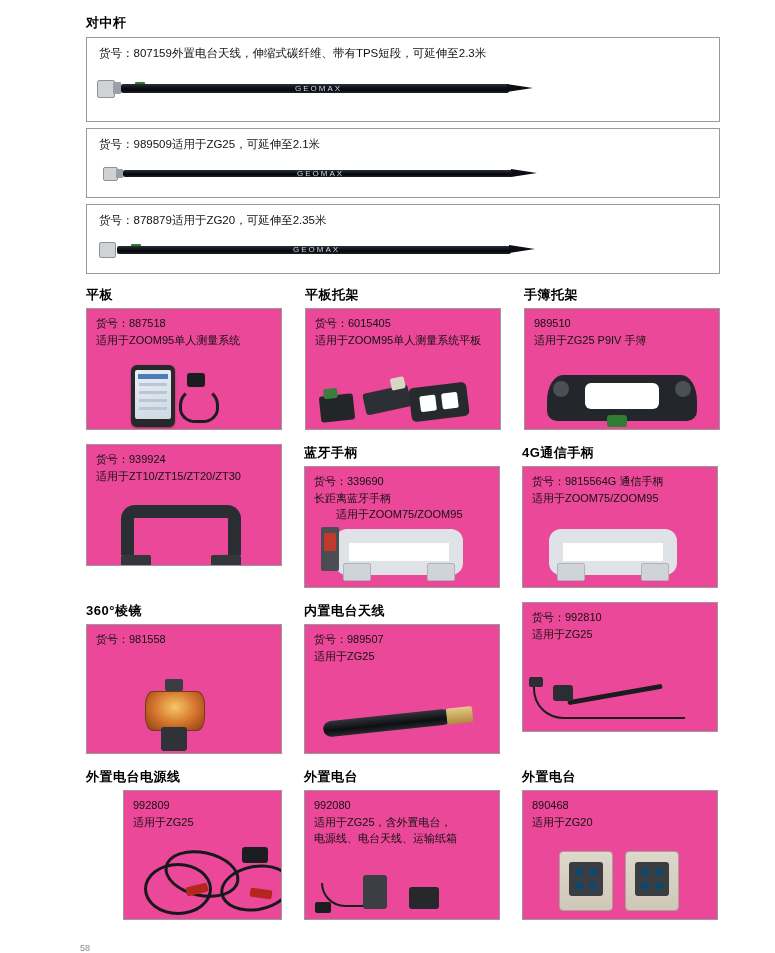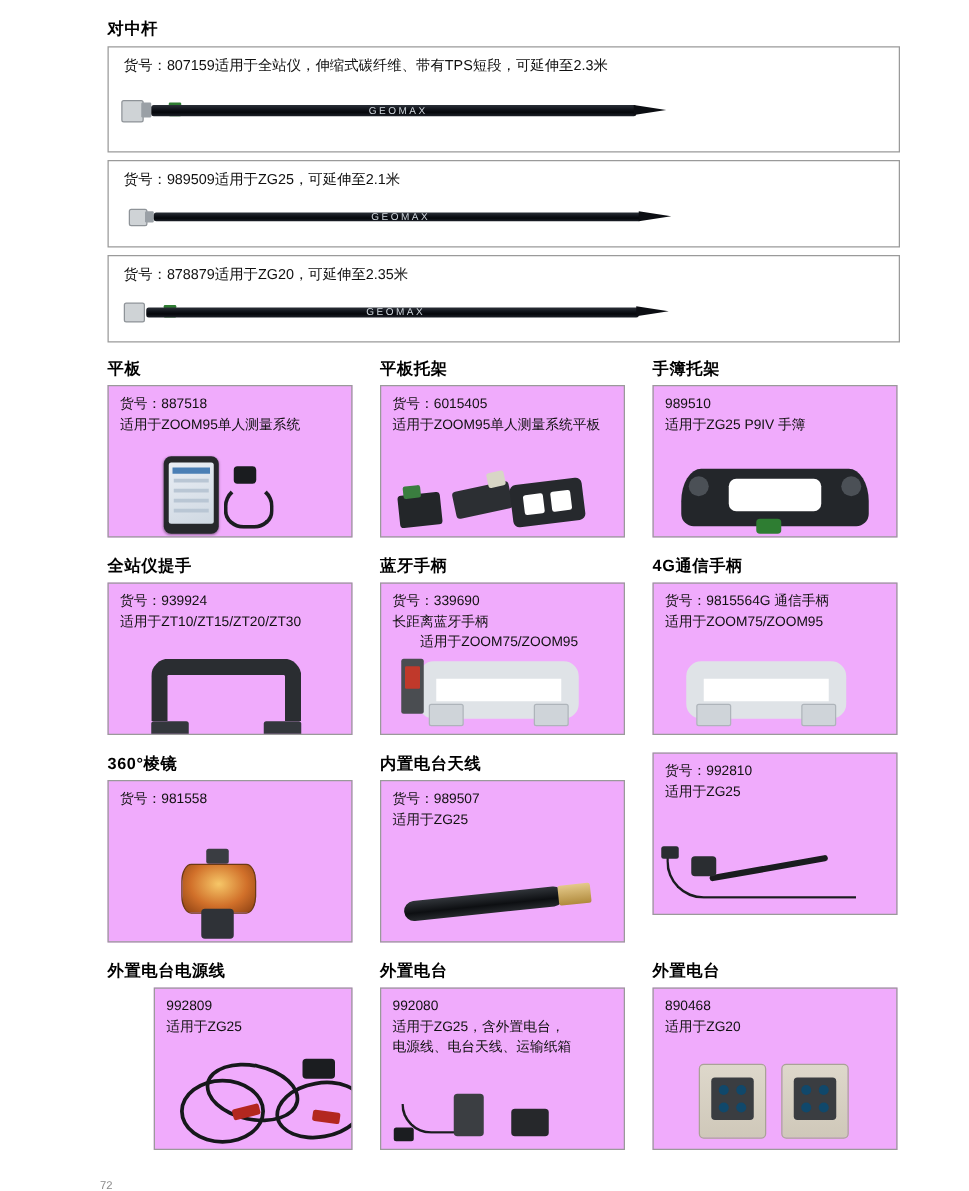--- a/index.html
+++ b/index.html
@@ -98,21 +98,21 @@
     margin-top: 4px;
   }
   .cell {
     width: 196px;
   }
   .cell .section-title {
     margin-bottom: 4px;
   }
   .card {
     border: 1px solid #9a9a9a;
-    background: #f0abfc;
+    background: #ec4899;
     height: 120px;
     position: relative;
     overflow: hidden;
   }
   .card .caption {
     font-size: 11px;
     line-height: 1.5;
     padding: 6px 8px 0 9px;
     color: #111;
     position: relative;
@@ -467,21 +467,21 @@
 </head>
 <body>
 
 <div class="page">
   <div class="content">
 
     <div class="section-title">对中杆</div>
 
     <div class="wide-card" style="height:83px;">
       <div class="caption">
-        <span class="sku">货号：807159</span><span>适用于全站仪，伸缩式碳纤维、带有TPS短段，可延伸至2.3米</span>
+        <span class="sku">货号：807159</span><span>外置电台天线，伸缩式碳纤维、带有TPS短段，可延伸至2.3米</span>
       </div>
       <div class="pole-art">
         <div class="pole-head" style="left:10px; top:16px; width:16px; height:16px;"></div>
         <div class="pole-collar" style="left:26px; top:18px; width:8px; height:12px;"></div>
         <div class="pole-green" style="left:48px; top:18px; width:10px; height:11px;"></div>
         <div class="pole-shaft" style="left:34px; top:20px; width:388px; height:9px;"></div>
         <div class="pole-brand" style="left:208px; top:20px;">GEOMAX</div>
         <div class="pole-tip" style="left:420px; top:20px;"></div>
       </div>
     </div>
@@ -505,21 +505,21 @@
       </div>
       <div class="pole-art" style="height:40px;">
         <div class="pole-head" style="left:12px; top:11px; width:15px; height:14px;"></div>
         <div class="pole-green" style="left:44px; top:13px; width:10px; height:10px;"></div>
         <div class="pole-shaft" style="left:30px; top:15px; width:394px; height:8px;"></div>
         <div class="pole-brand" style="left:206px; top:14px;">GEOMAX</div>
         <div class="pole-tip" style="left:422px; top:14px;"></div>
       </div>
     </div>
 
-    <div class="grid-row" style="margin-top:12px;">
+    <div class="grid-row" style="margin-top:12px;justify-content:space-between;">
       <div class="cell">
         <div class="section-title">平板</div>
         <div class="card">
           <div class="caption">
             <div>货号：887518</div>
             <div>适用于ZOOM95单人测量系统</div>
           </div>
           <div class="art">
             <div class="tablet"></div>
             <div class="dongle"></div>
@@ -556,21 +556,20 @@
               <span class="knob k2"></span>
               <span class="knob k3"></span>
             </div>
           </div>
         </div>
       </div>
     </div>
 
     <div class="grid-row" style="margin-top:14px;">
       <div class="cell">
-        <div class="section-title">全站仪提手</div>
         <div class="card">
           <div class="caption">
             <div>货号：939924</div>
             <div>适用于ZT10/ZT15/ZT20/ZT30</div>
           </div>
           <div class="art">
             <div class="handle-dark"></div>
           </div>
         </div>
       </div>
@@ -706,14 +705,14 @@
           <div class="art radio-pair" style="height:80px;">
             <div class="box b1"></div>
             <div class="box b2"></div>
           </div>
         </div>
       </div>
     </div>
 
   </div>
 
-  <div class="folio">72</div>
+  <div class="folio">58</div>
 </div>
 
 </body></html>

